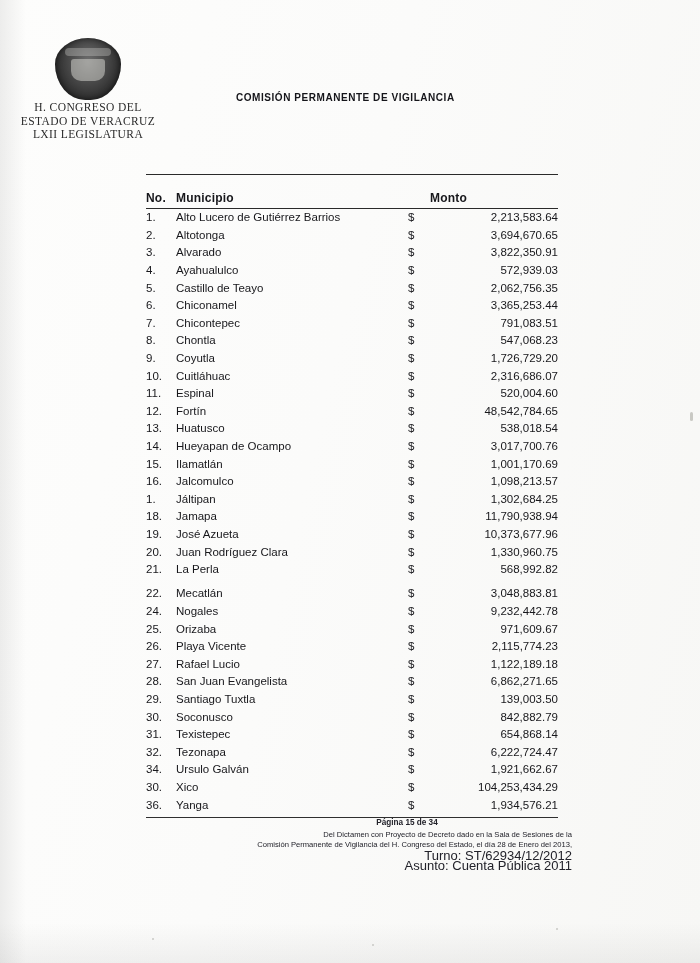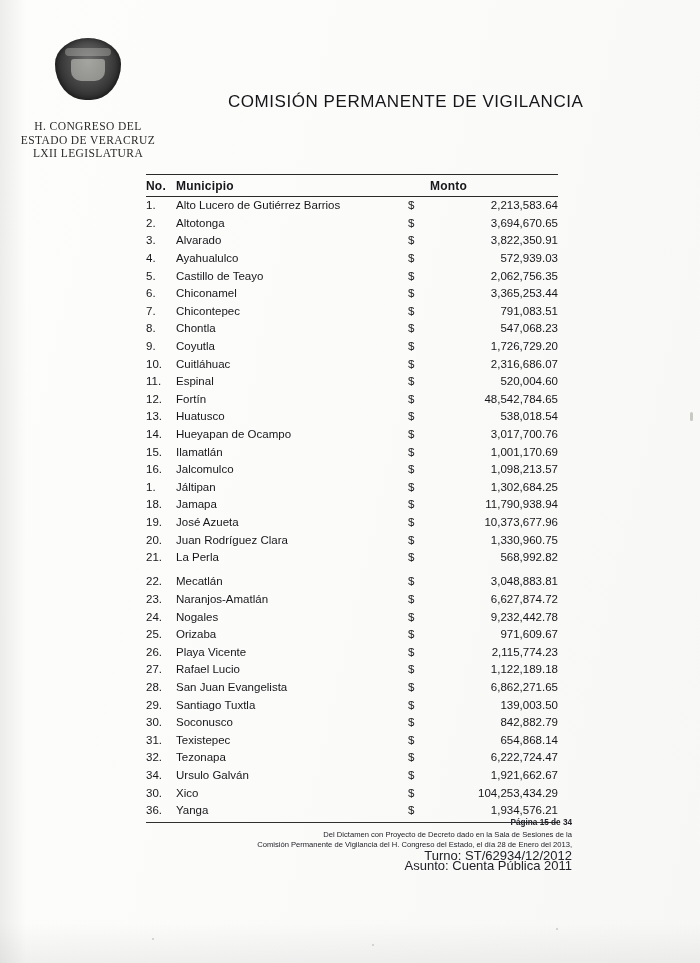--- a/index.html
+++ b/index.html
@@ -87,49 +87,49 @@
     border-radius: 4px;
   }
   .crest-line {
     font-family: "Liberation Serif", serif;
     font-size: 11.5px;
     letter-spacing: 0.4px;
     color: #2a2a2a;
     line-height: 13.5px;
     white-space: nowrap;
   }
-  .crest-line.l1 { margin-top: 20px; }
+  .crest-line.l1 { margin-top: 1px; }
 
   .doc-title {
     position: absolute;
-    left: 228px;
+    left: 236px;
     top: 92px;
-    font-size: 17px;
-    font-weight: normal;
+    font-size: 10px;
+    font-weight: bold;
     letter-spacing: 0.55px;
     color: #15151a;
   }
 
   
   .table-wrap {
     position: absolute;
     left: 146px;
     top: 174px;
     width: 412px;
   }
   table.data {
     border-collapse: collapse;
     width: 100%;
     font-size: 11.5px;
     color: #17171b;
   }
   table.data thead th {
     font-size: 12px;
     font-weight: bold;
-    padding: 4px 0 3px 0;
+    padding: 16px 0 3px 0;
     border-bottom: 1.2px solid #2a2a2a;
     border-top: 1.2px solid #2a2a2a;
     text-align: left;
     letter-spacing: 0.2px;
   }
   thead th.th-no { width: 30px; padding-left: 4px; }
   thead th.th-mun { width: 232px; }
   thead th.th-cur { width: 22px; }
   thead th.th-monto { text-align: right; padding-right: 36px; }
   table.data tbody td {
@@ -157,20 +157,21 @@
     width: 330px;
     text-align: right;
     font-size: 7.6px;
     line-height: 10.5px;
     color: #22222a;
   }
   .footer .page-no {
     font-weight: bold;
     font-size: 8.2px;
     margin-bottom: 1px;
+    text-align: center;
   }
   .footer .ln { display: block; }
   .footer .ln.small { font-size: 13px; }
 </style>
 </head>
 <body>
 
 <div class="page">
 
   <div class="scan-shade-left"></div>
@@ -330,26 +331,20 @@
             <td class="c-cur">$</td>
             <td class="c-amt">568,992.82</td>
           </tr>
           <tr class="gap">
             <td class="c-no">22.</td>
             <td class="c-mun">Mecatlán</td>
             <td class="c-cur">$</td>
             <td class="c-amt">3,048,883.81</td>
           </tr>
           <tr>
-            <td class="c-no">23.</td>
-            <td class="c-mun">Naranjos-Amatlán</td>
-            <td class="c-cur">$</td>
-            <td class="c-amt">6,627,874.72</td>
-          </tr>
-          <tr>
             <td class="c-no">24.</td>
             <td class="c-mun">Nogales</td>
             <td class="c-cur">$</td>
             <td class="c-amt">9,232,442.78</td>
           </tr>
           <tr>
             <td class="c-no">25.</td>
             <td class="c-mun">Orizaba</td>
             <td class="c-cur">$</td>
             <td class="c-amt">971,609.67</td>

